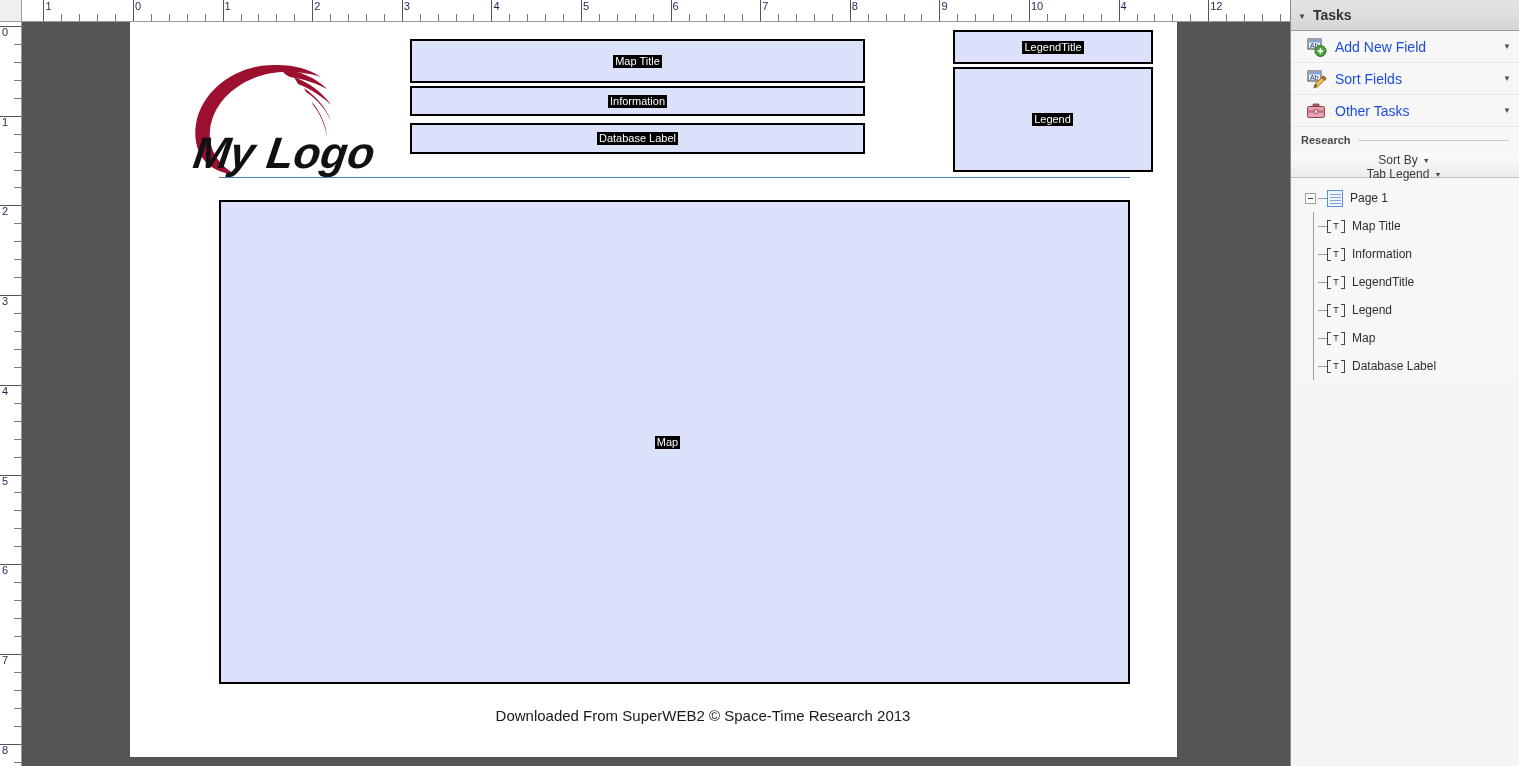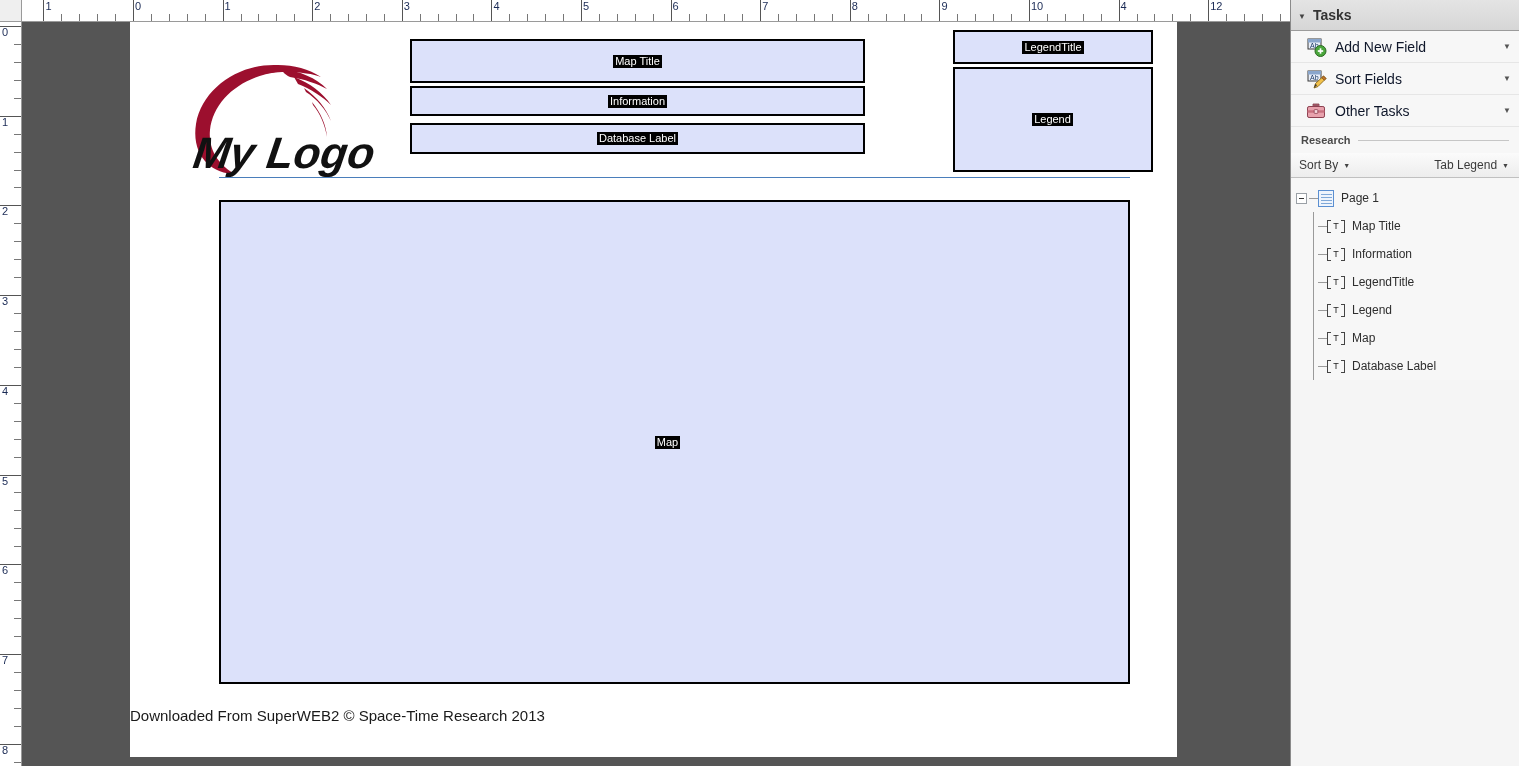--- a/index.html
+++ b/index.html
@@ -121,21 +121,21 @@
     position: absolute;
     left: 89px; top: 155px;
     width: 911px; height: 1px;
     background: #4a7ebb;
   }
 
   .footer-text {
     position: absolute;
     left: 0px; top: 685px;
     width: 1194px;
-    text-align: left;
+    text-align: center;
     padding-right: 48px;
     font-size: 15px;
     color: #1a1a1a;
     font-family: "Liberation Sans", sans-serif;
   }
 
   
   .rpanel {
     position: absolute;
     left: 1290px; top: 0;
@@ -164,21 +164,21 @@
     padding: 0 8px 0 14px;
     border-bottom: 1px solid #e6e6e6;
     cursor: default;
   }
   .task-icon {
     width: 22px; height: 22px; margin-right: 8px;
     flex: 0 0 22px;
     display: flex; align-items: center; justify-content: center;
   }
   .task-label {
-    font-size: 14px; color: #0f172a;
+    font-size: 14px; color: #1d4ed8;
     flex: 1 1 auto;
     white-space: nowrap; overflow: hidden; text-overflow: ellipsis;
   }
   .task-arrow {
     font-size: 8px; color: #555; flex: 0 0 auto; padding-left: 4px;
   }
   .section-sep {
     display: flex; align-items: center;
     height: 26px; padding: 0 10px 0 10px;
     font-size: 11px; font-weight: bold; color: #4a4a4a;
@@ -196,29 +196,29 @@
     padding-left: 10px;
     font-size: 14px; font-weight: bold; color: #333;
   }
   .sort-bar {
     height: 25px;
     background: linear-gradient(to bottom, #fbfbfb 0%, #ededed 100%);
     border-bottom: 1px solid #c0c0c0;
     display: flex; align-items: center;
     justify-content: space-between;
     padding: 0 10px 0 8px;
-    font-size: 12px; color: #3a3a3a;
+    font-size: 12px; color: #3a3a3a; flex-direction: column;
   }
   .sort-bar .menu { display: flex; align-items: center; cursor: default; }
   .sort-bar .menu .tri { font-size: 7px; margin-left: 5px; color: #444; }
 
   .tree { padding-top: 6px; background: #f7f7f7; font-size: 12px; color: #2e2e2e; }
   .tree-row {
     display: flex; align-items: center;
-    height: 28px; padding-left: 5px;
+    height: 28px; padding-left: 14px;
     cursor: default; position: relative;
   }
   .expander {
     width: 11px; height: 11px;
     border: 1px solid #9aa0a6; background: #fff;
     margin-right: 2px; position: relative;
     flex: 0 0 11px;
   }
   .expander::before {
     content: ""; position: absolute;

